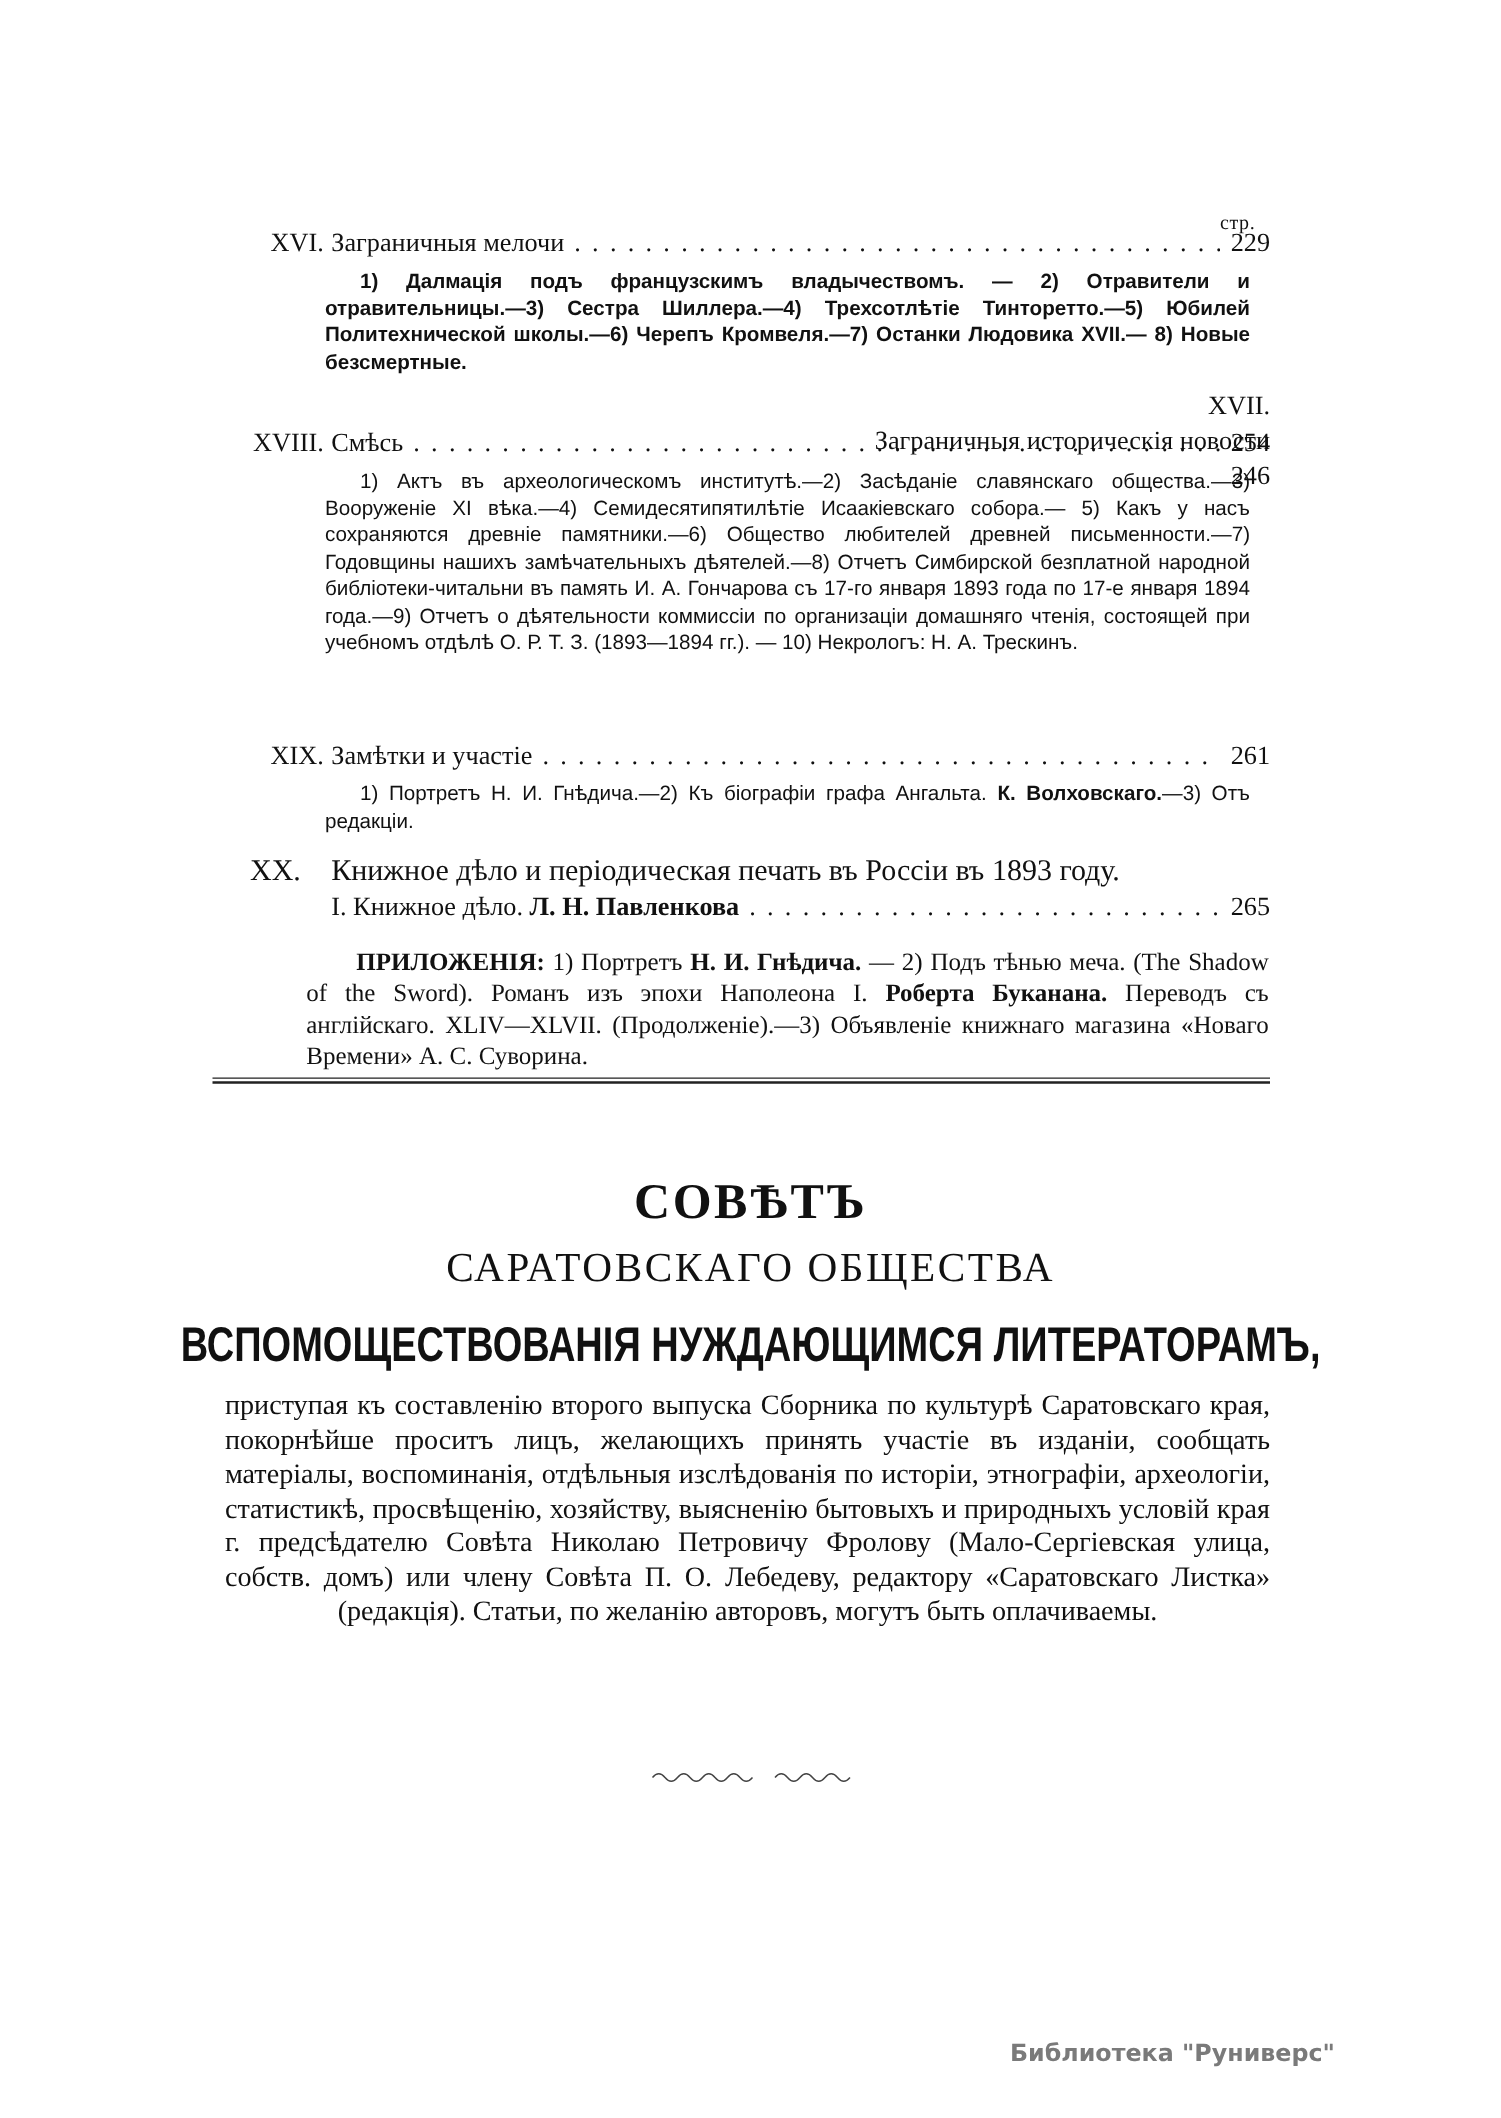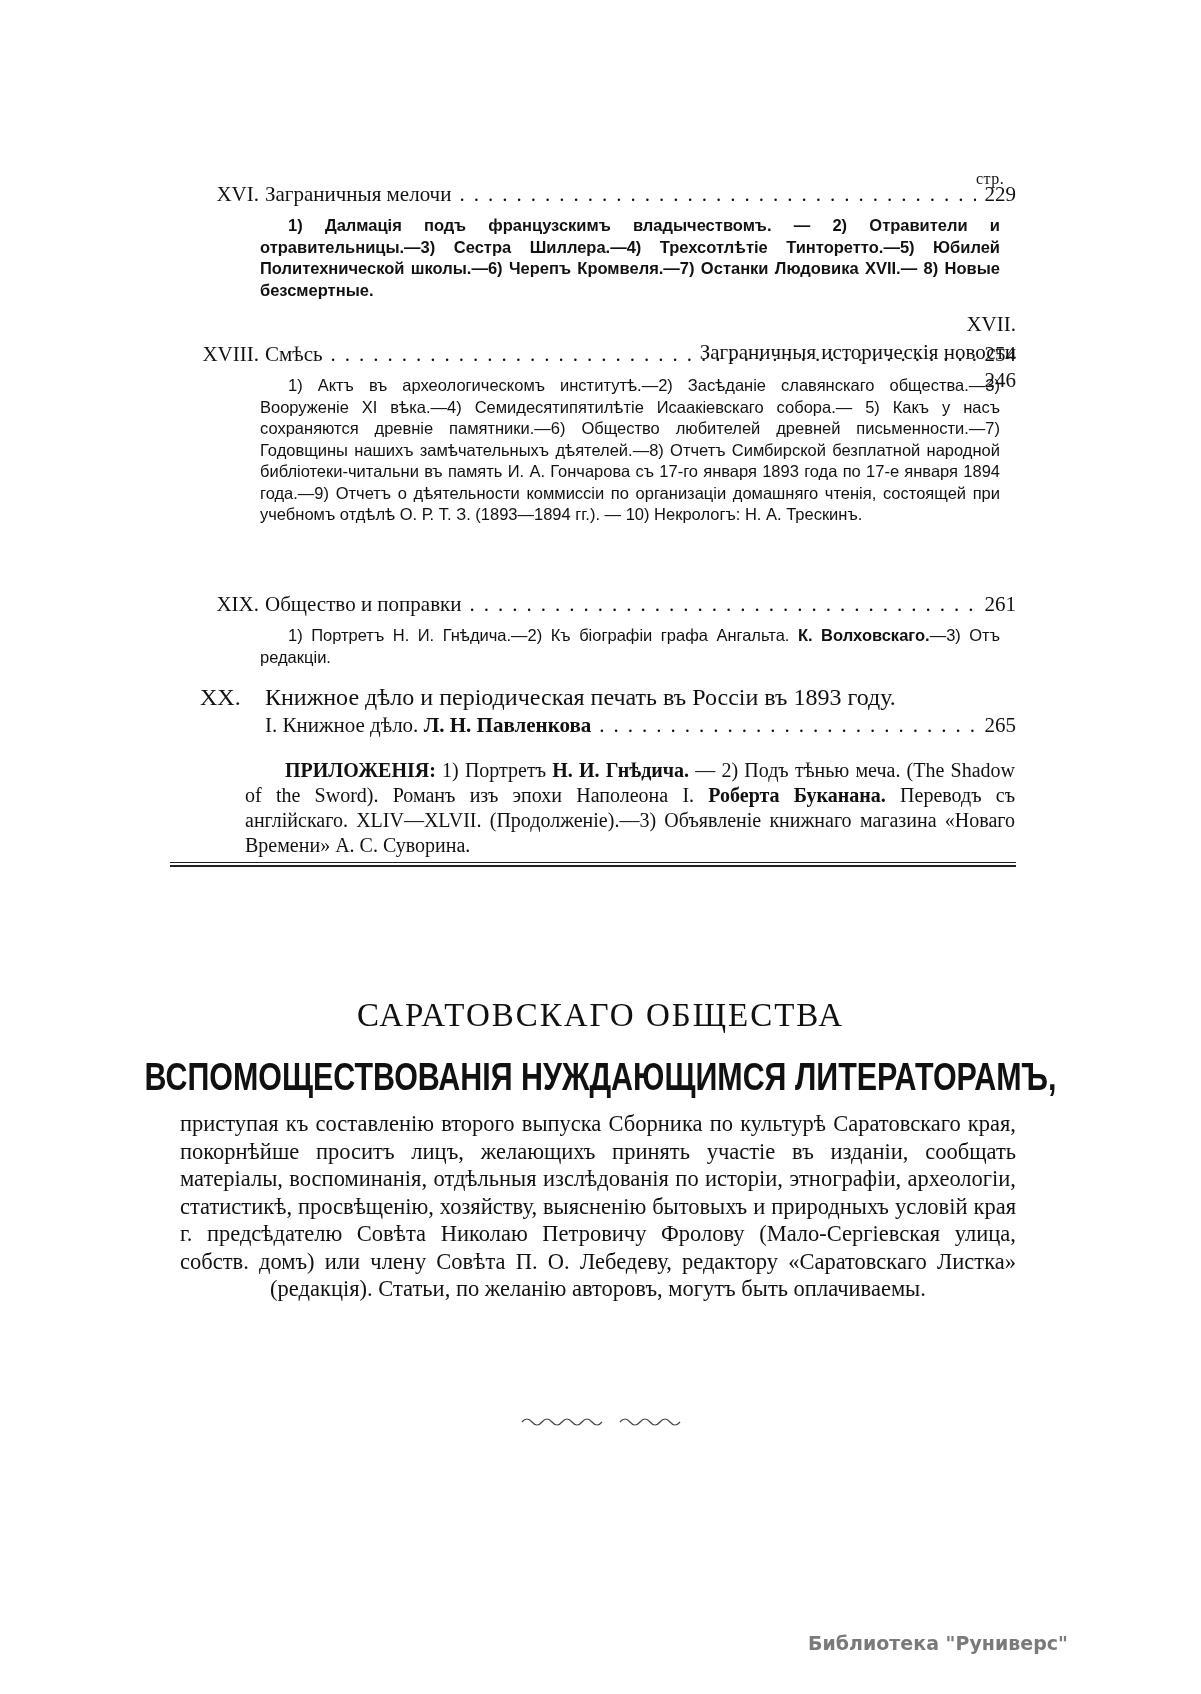--- a/index.html
+++ b/index.html
@@ -66,21 +66,21 @@
       <span class="toc-title">Смѣсь</span>
       <span class="toc-dots">....................................................................................</span>
       <span class="toc-page">254</span>
     </div>
     <div class="sub" style="left:80px; top:375px; width:740px;">
       <span class="indent"></span><span>1) Актъ въ археологическомъ институтѣ.—2) Засѣданіе славянскаго общества.—3) Вооруженіе XI вѣка.—4) Семидесятипятилѣтіе Исаакіевскаго собора.— 5) Какъ у насъ сохраняются древніе памятники.—6) Общество любителей древней письменности.—7) Годовщины нашихъ замѣчательныхъ дѣятелей.—8) Отчетъ Симбирской безплатной народной библіотеки-читальни въ память И. А. Гончарова съ 17-го января 1893 года по 17-е января 1894 года.—9) Отчетъ о дѣятельности коммиссіи по организаціи домашняго чтенія, состоящей при учебномъ отдѣлѣ О. Р. Т. З. (1893—1894 гг.). — 10) Некрологъ: Н. А. Трескинъ.</span>
     </div>
 
     <div class="toc-row" style="top:590px;">
       <span class="toc-num">XIX.</span>
-      <span class="toc-title">Общество и поправки</span>
+      <span class="toc-title">Замѣтки и участіе</span>
       <span class="toc-dots">....................................................................................</span>
       <span class="toc-page">261</span>
     </div>
     <div class="sub" style="left:80px; top:625px; width:740px;">
       <span class="indent"></span><span>1) Портретъ Н. И. Гнѣдича.—2) Къ біографіи графа Ангальта. </span><span class="bold">К. Волховскаго.</span><span>—3) Отъ редакціи.</span>
     </div>
 
     <div class="xx-line" style="left:20px; top:683px;">XX.</div>
     <div class="xx-line" style="left:85px; top:683px; width:735px;">Книжное дѣло и періодическая печать въ Россіи въ 1893 году.</div>
     <div class="toc-row" style="top:711px; left:79px; width:757px;">
@@ -90,20 +90,21 @@
     </div>
   </div>
 
   <div class="appendix">
     <span class="indent"></span><span class="bold">ПРИЛОЖЕНІЯ:</span><span> 1) Портретъ </span><span class="bold">Н. И. Гнѣдича.</span><span> — 2) Подъ тѣнью меча. (The Shadow of the Sword). Романъ изъ эпохи Наполеона I. </span><span class="bold">Роберта Буканана.</span><span> Переводъ съ англійскаго. XLIV—XLVII. (Продолженіе).—3) Объявленіе книжнаго магазина «Новаго Времени» А. С. Суворина.</span>
   </div>
 
   <div class="rule" style="top:862px; height:1px;"></div>
   <div class="rule" style="top:865px; height:2px;"></div>
 
+  <div class="council-title">СОВѢТЪ</div>
   <div class="society-line">САРАТОВСКАГО ОБЩЕСТВА</div>
   <div class="aid-line">ВСПОМОЩЕСТВОВАНІЯ НУЖДАЮЩИМСЯ ЛИТЕРАТОРАМЪ,</div>
 
   <div class="body-text">приступая къ составленію второго выпуска Сборника по культурѣ Саратовскаго края, покорнѣйше проситъ лицъ, желающихъ принять участіе въ изданіи, сообщать матеріалы, воспоминанія, отдѣльныя изслѣдованія по исторіи, этнографіи, археологіи, статистикѣ, просвѣщенію, хозяйству, выясненію бытовыхъ и природныхъ условій края г. предсѣдателю Совѣта Николаю Петровичу Фролову (Мало-Сергіевская улица, собств. домъ) или члену Совѣта П. О. Лебедеву, редактору «Саратовскаго Листка» (редакція). Статьи, по желанію авторовъ, могутъ быть оплачиваемы.</div>
 
   <svg class="ornament" viewBox="0 0 170 14">
     <path d="M2 8 q5 -6 10 0 t10 0 t10 0 t10 0 t10 0 t10 0 t10 0 t10 0 M100 8 q5 -6 10 0 t10 0 t10 0 t10 0 t10 0 t10 0" fill="none" stroke="#444" stroke-width="1.2"></path>
   </svg>
 
   <div class="watermark">Библиотека "Руниверс"</div>

